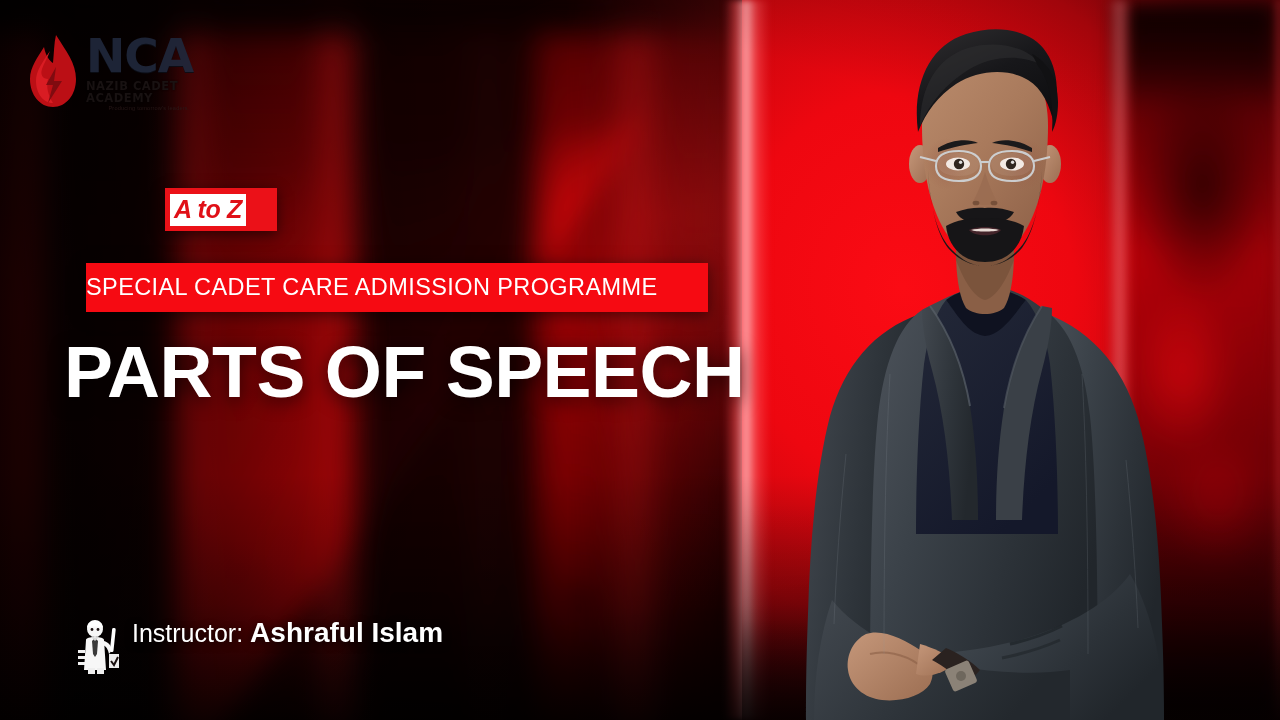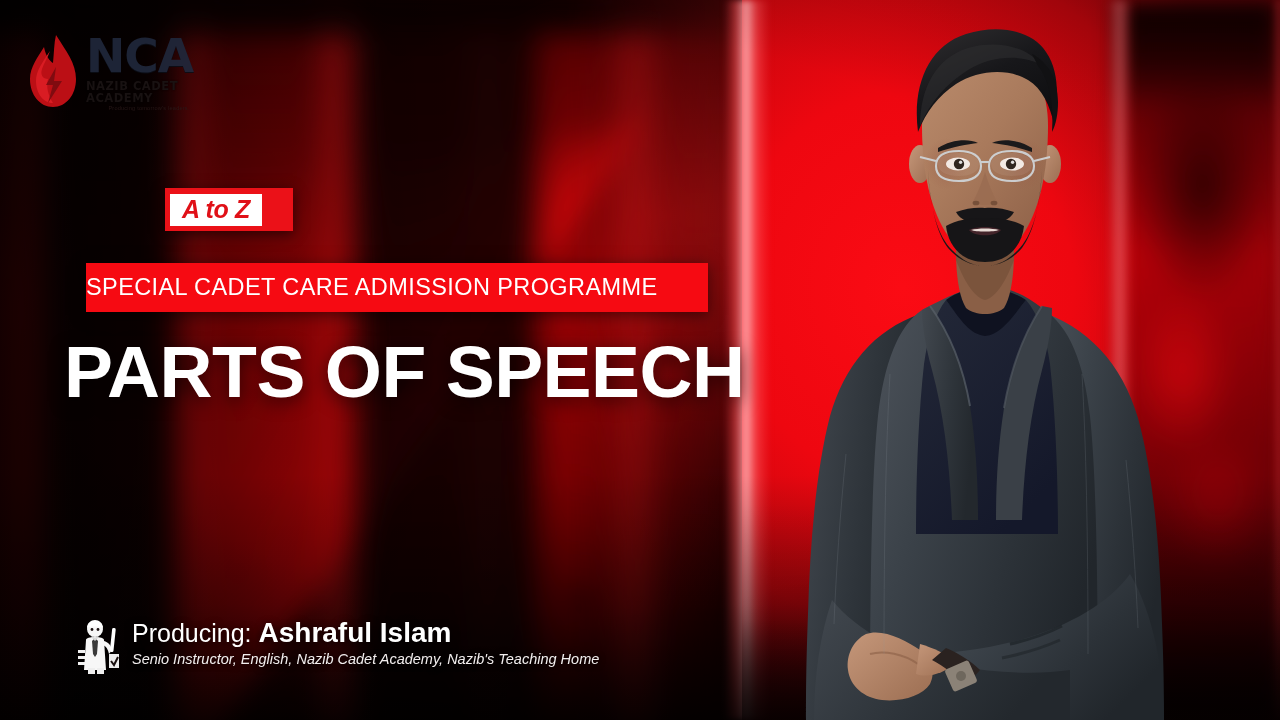--- a/index.html
+++ b/index.html
@@ -156,21 +156,21 @@
     height: 43px;
     background: #eb1118;
     display: flex; align-items: center;
     padding: 0 16px 0 5px;
     box-shadow: 0 3px 12px rgba(0,0,0,.55);
   }
   #badge-prep .chip {
     background: #fff; color: #e01017;
     font-size: 25px; font-weight: 700; font-style: italic;
     letter-spacing: -.3px;
-    padding: 3px 12px 4px;
+    padding: 3px 4px 4px;
     margin-right: 15px;
     line-height: 1;
   }
   #badge-prep .prep-text {
     color: #fff; font-size: 25px; font-weight: 700; font-style: italic;
     letter-spacing: -.2px; white-space: nowrap;
   }
 
   #badge-programme {
     position: absolute; left: 86px; top: 263px;
@@ -436,20 +436,19 @@
       <rect x="33" y="8" width="3.6" height="24" rx="1.4" fill="#ffffff" transform="rotate(6 34.8 20)"></rect>
 
       <path d="M31 34 L41 34 L41 48 L31 48 Z" fill="#ededed"></path>
       <path d="M33 41 L36 45 L40 37" fill="none" stroke="#1a1010" stroke-width="2"></path>
 
       <rect x="10" y="48" width="7" height="6" fill="#efefef"></rect>
       <rect x="19" y="48" width="7" height="6" fill="#efefef"></rect>
     </svg>
     <div class="lines">
       <div class="line1">
-        <span>Producing:</span>
+        <span>Instructor:</span>
         <b>Ashraful Islam</b>
       </div>
-      <div class="line2">Senio Instructor, English, Nazib Cadet Academy, Nazib's Teaching Home</div>
     </div>
   </div>
 
 </div>
 
 </body></html>

